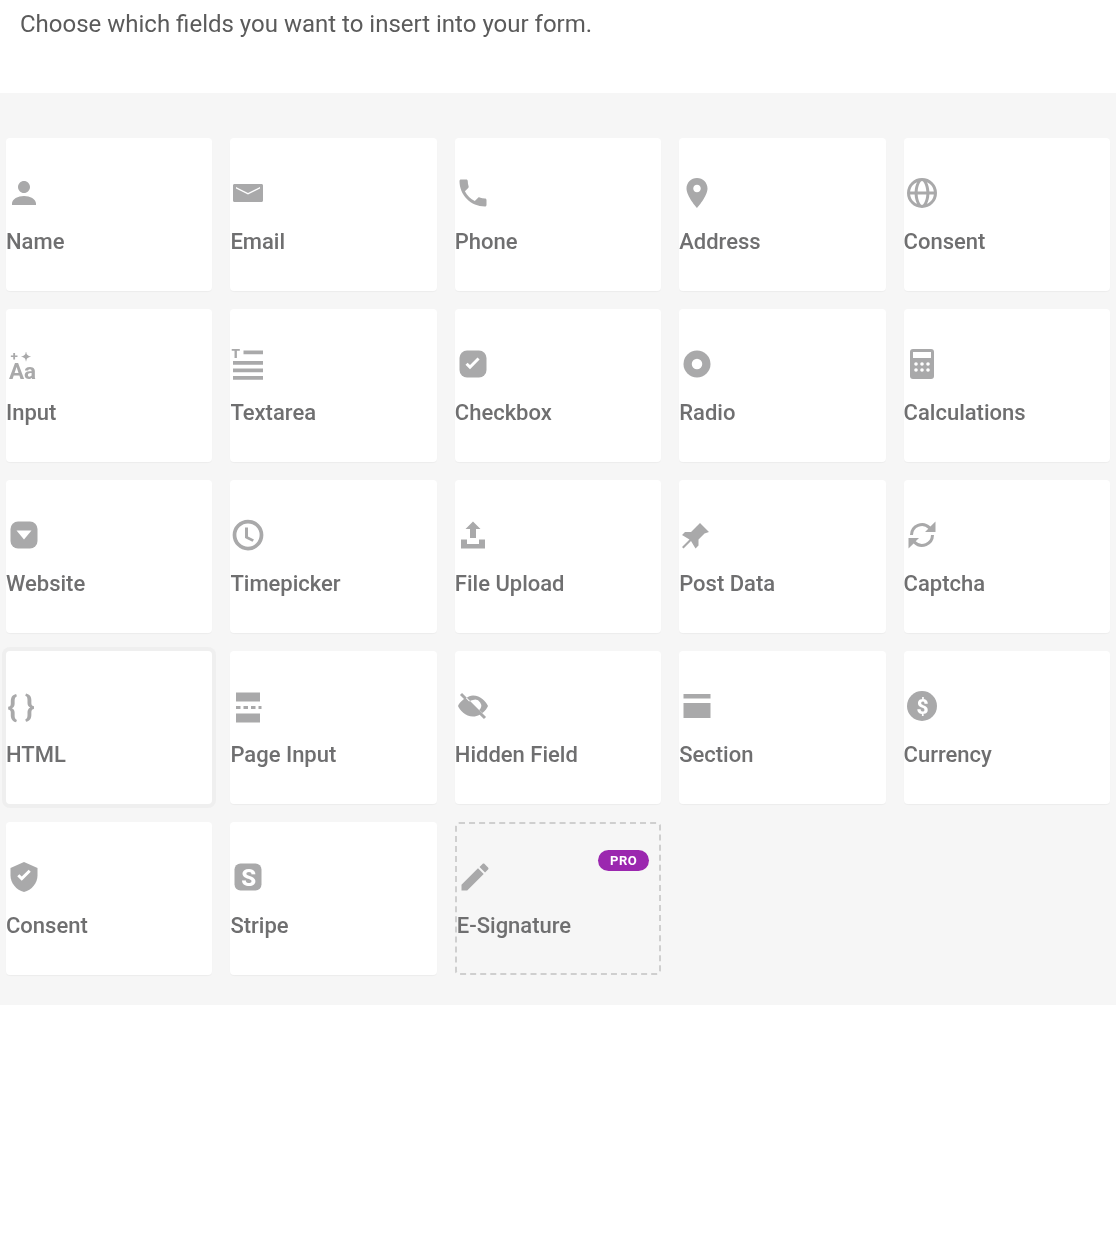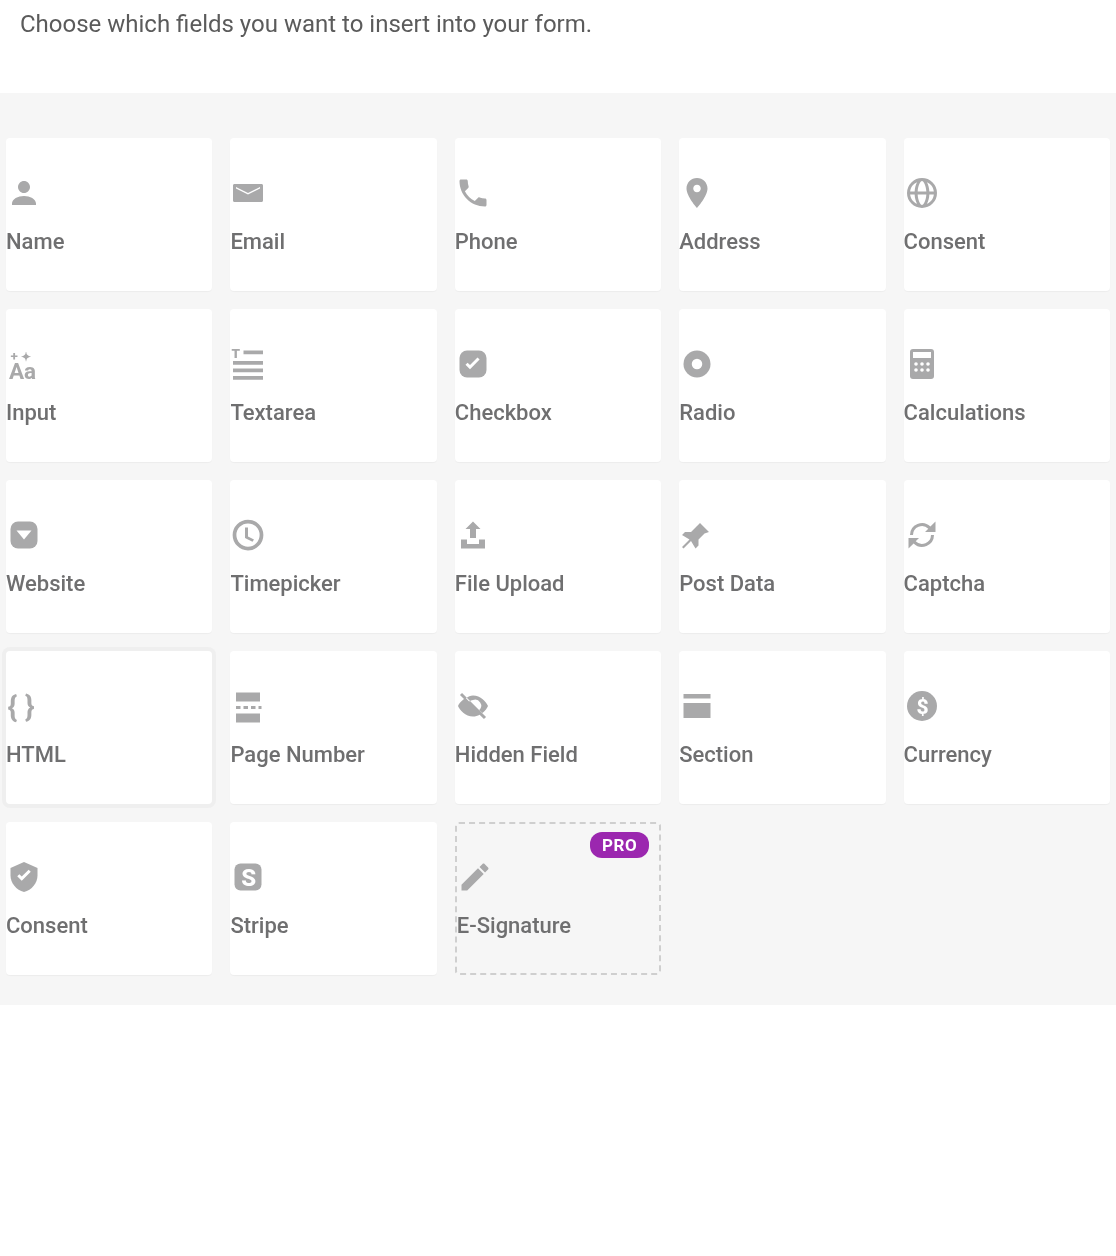--- a/index.html
+++ b/index.html
@@ -29,24 +29,24 @@
     .icon {
       width: 36px; height: 36px;
       display: flex; align-items: center; justify-content: center;
       margin-bottom: 18px;
     }
     .icon svg { width: 100%; height: 100%; }
     .icon-fill { fill: #a9a9aa; }
     .label { font-size: 22px; color: #6f6f70; font-weight: 500; }
     .badge {
       position: absolute;
-      top: 8px; right: 10px;
+      top: 26px; right: 10px;
       background: #9b27af;
       color: #ffffff;
-      font-size: 17px;
+      font-size: 13px;
       font-weight: 700;
       padding: 3px 12px;
       border-radius: 12px;
       letter-spacing: 0.5px;
     }
   </style>
 </head>
 <body>
 
 <div class="header">
@@ -182,21 +182,21 @@
           </svg>
         </div>
         <div class="label">HTML</div>
       </div>
       <div class="card">
         <div class="icon">
           <svg viewBox="0 0 24 24">
             <use href="#pagebreak-icon"></use>
           </svg>
         </div>
-        <div class="label">Page Number</div>
+        <div class="label">Page Input</div>
       </div>
       <div class="card">
         <div class="icon">
           <svg viewBox="0 0 24 24">
             <use href="#eye-off-icon"></use>
           </svg>
         </div>
         <div class="label">Hidden Field</div>
       </div>
       <div class="card">

